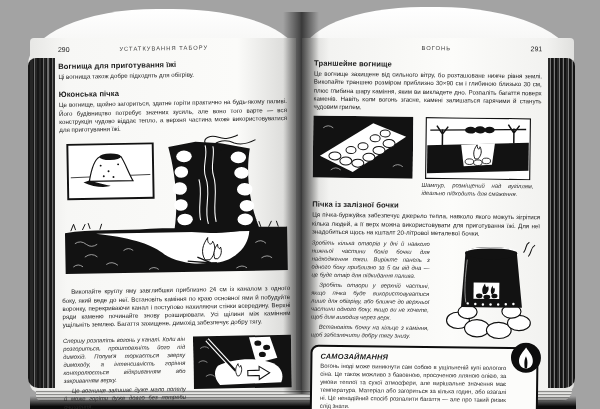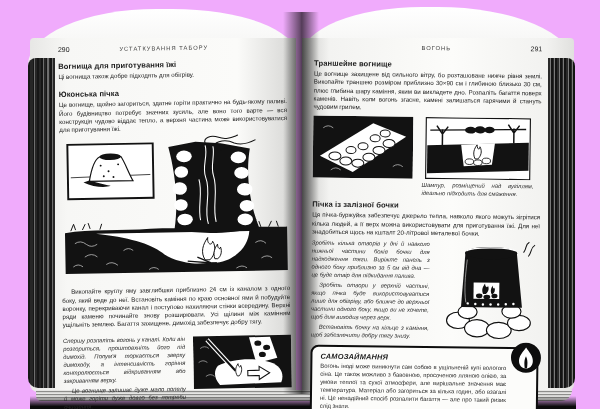--- a/index.html
+++ b/index.html
@@ -1,16 +1,16 @@
 <!DOCTYPE html>
 <html><head>
 <meta charset="utf-8">
 <style>
   html,body{margin:0;padding:0;background:#000;}
-  .photo{position:relative;width:600px;height:409px;background:#f0abfc;overflow:hidden;
+  .photo{position:relative;width:600px;height:409px;background:#a3a3a3;overflow:hidden;
          font-family:"Liberation Sans","DejaVu Sans",sans-serif;color:#1a1a1a;}
   
   .hump{position:absolute;background:linear-gradient(to bottom,#ffffff,#f1f1ef);}
   .hump.left{left:28px;top:9px;width:268px;height:56px;border-radius:48% 46% 0 0/100% 82% 0 0;}
   .hump.right{left:302px;top:7px;width:272px;height:58px;border-radius:44% 50% 0 0/84% 100% 0 0;}
   .page{position:absolute;top:38px;height:354px;}
   .page.left{left:30px;width:266px;background:linear-gradient(to right,#e7e7e5 0%,#f7f7f5 14%,#fbfbf9 78%,#dcdcda 96%,#c2c2c0 100%);border-radius:4px 0 0 8px;}
   .page.right{left:302px;width:272px;background:linear-gradient(to right,#c9c9c7 0%,#f3f3f1 10%,#fcfcfa 55%,#f2f2f0 90%,#e0e0de 100%);border-radius:0 4px 8px 0;}
   .edge{position:absolute;top:58px;width:27px;height:330px;}
   .edge.left{left:28px;background:repeating-linear-gradient(90deg,#161616 0 1.5px,#6e6e6e 1.5px 2.5px,#262626 2.5px 4.5px);border-radius:8px 0 0 10px;}

